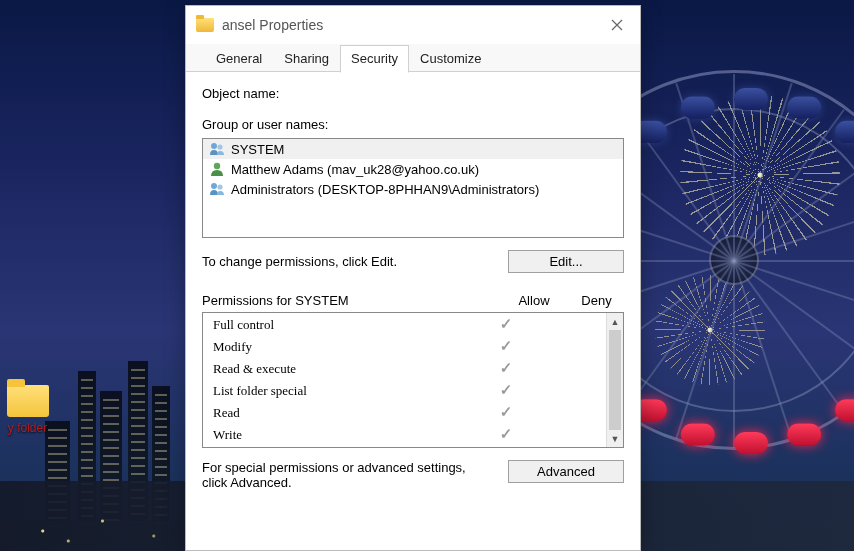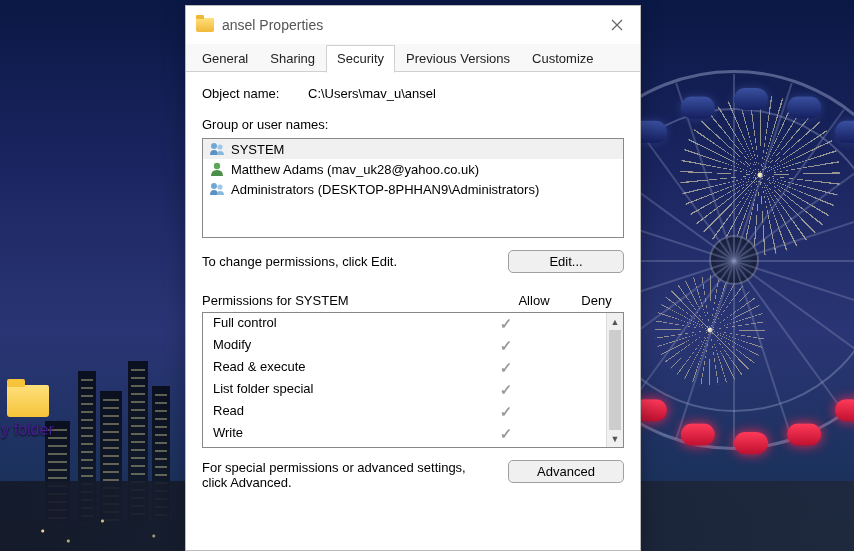--- a/index.html
+++ b/index.html
@@ -66,22 +66,22 @@
     border-radius: 50%; background: radial-gradient(#2a355a, #0f1530);
     border: 2px solid rgba(120,130,170,0.6);
   }
   .spoke { position: absolute; top: 50%; left: 50%; width: 50%; height: 2px; background: rgba(140,150,190,0.35); transform-origin: left center; }
   .capsule { position: absolute; width: 34px; height: 22px; border-radius: 11px; top: 50%; left: 50%; transform-origin: -155px 0; }
   .cap-red { background: linear-gradient(#ff3a5a,#c01030); box-shadow: 0 0 12px rgba(255,40,80,0.9); }
   .cap-blue { background: linear-gradient(#3a50a0,#152060); box-shadow: 0 0 8px rgba(60,80,160,0.6); }
 
   
   .desktop-folder {
-    position: absolute; left: 0; top: 385px; width: 55px; text-align: center; color: #4c1d95;
-    font-size: 16px; text-shadow: 0 1px 2px rgba(0,0,0,0.9);
+    position: absolute; left: 0; top: 385px; width: 55px; text-align: center; color: #b91c1c;
+    font-size: 12px; text-shadow: 0 1px 2px rgba(0,0,0,0.9);
   }
   .folder-icon-big {
     width: 42px; height: 32px; margin: 0 auto 4px;
     background: linear-gradient(#ffe07a, #f5c43a);
     border-radius: 2px 2px 3px 3px; position: relative;
   }
   .folder-icon-big:before {
     content: ""; position: absolute; top: -6px; left: 0; width: 18px; height: 8px;
     background: #f5c43a; border-radius: 2px 2px 0 0;
   }
@@ -102,21 +102,21 @@
     background: linear-gradient(#ffe07a, #f0b838); border-radius: 1px 1px 2px 2px; position: relative;
   }
   .title-icon:before { content: ""; position: absolute; top: -3px; left: 0; width: 8px; height: 4px; background: #f0b838; border-radius: 1px 1px 0 0; }
   .title-text { flex: 1; }
   .close-btn {
     width: 46px; height: 100%; display: flex; align-items: center; justify-content: center;
     color: #666; font-size: 15px;
   }
 
   .tabstrip {
-    display: flex; align-items: flex-start; padding: 0 5px; height: 28px;
+    display: flex; align-items: flex-start; padding: 0 19px; height: 28px;
     border-bottom: 1px solid #d0d0d0; background: #f8f8f8;
   }
   .tab {
     padding: 5px 10px 6px; font-size: 13px; color: #222;
     border: 1px solid transparent; border-bottom: none;
     position: relative; top: 1px;
   }
   .tab.active {
     background: #fff; border-color: #d0d0d0; border-bottom: 1px solid #fff;
   }
@@ -134,36 +134,36 @@
   }
   .user-row { display: flex; align-items: center; padding: 2px 6px; gap: 6px; }
   .user-row.sel { background: #f0f0f0; }
   .user-icon { width: 16px; height: 16px; flex-shrink: 0; }
 
   .edit-row { display: flex; align-items: center; margin-top: 12px; gap: 40px; }
   .edit-row .txt { flex: 1; }
   .winbtn {
     min-width: 116px; padding: 3px 8px; background: #f0f0f0;
     border: 1px solid #a0a0a0; font-size: 13px; text-align: center;
-    border-radius: 5px;
+    border-radius: 0;
   }
 
   .perm-head { display: flex; margin-top: 20px; }
   .perm-head .lbl { flex: 1; }
   .perm-head .col { width: 70px; text-align: center; }
 
   .permlist {
     border: 1px solid #888; height: 136px; margin-top: 4px; position: relative;
     overflow: hidden;
   }
   .perm-scroll { position: absolute; right: 0; top: 0; bottom: 0; width: 17px; background: #f0f0f0; border-left: 1px solid #ddd; }
   .perm-scroll .arr { height: 17px; display: flex; align-items: center; justify-content: center; color: #555; font-size: 9px; }
   .perm-scroll .thumb { position: absolute; top: 17px; bottom: 17px; left: 2px; right: 2px; background: #cdcdcd; }
   .perm-rows { position: absolute; left: 0; right: 17px; top: 0; bottom: 0; overflow: hidden; }
-  .perm-row { display: flex; align-items: flex-start; padding: 2px 10px; height: 22px; }
+  .perm-row { display: flex; align-items: flex-end; padding: 2px 10px; height: 22px; font-family: Liberation Serif, serif; }
   .perm-row .pname { flex: 1; }
   .perm-row .pcol { width: 70px; text-align: center; color: #888; }
   .perm-row .pcol.deny { width: 55px; }
   .check { color: #9a9a9a; font-size: 15px; font-weight: bold; }
 
   .adv-row { display: flex; align-items: flex-start; margin-top: 12px; gap: 27px; }
   .adv-row .txt { flex: 1; }
 </style>
 </head>
 <body>
@@ -244,29 +244,27 @@
       <svg width="12" height="12" viewBox="0 0 12 12">
           <path d="M1 1 L11 11 M11 1 L1 11" stroke="currentColor" stroke-width="1.2" fill="none"></path>
         </svg>
     </div>
   </div>
 
   <div class="tabstrip">
     <div class="tab">General</div>
     <div class="tab">Sharing</div>
     <div class="tab active">Security</div>
-    <div class="tab">Previous Versions</div>
     <div class="tab">Customize</div>
   </div>
 
   <div class="panel">
 
     <div class="obj-row">
       <div class="obj-label">Object name:</div>
-      <div class="obj-val">C:\Users\mav_u\ansel</div>
     </div>
 
     <div class="row">
       <div>Group or user names:</div>
       <div class="userlist" id="userlist">
           <div class="user-row sel">
             <svg class="user-icon" viewBox="0 0 16 16">
               <circle cx="5" cy="5" r="3" fill="#6fa8d8"></circle>
               <circle cx="11" cy="6" r="2.6" fill="#9fc8e8"></circle>
               <path d="M1 14 Q1 9 5 9 Q9 9 9 14 Z" fill="#5a92c4"></path>

